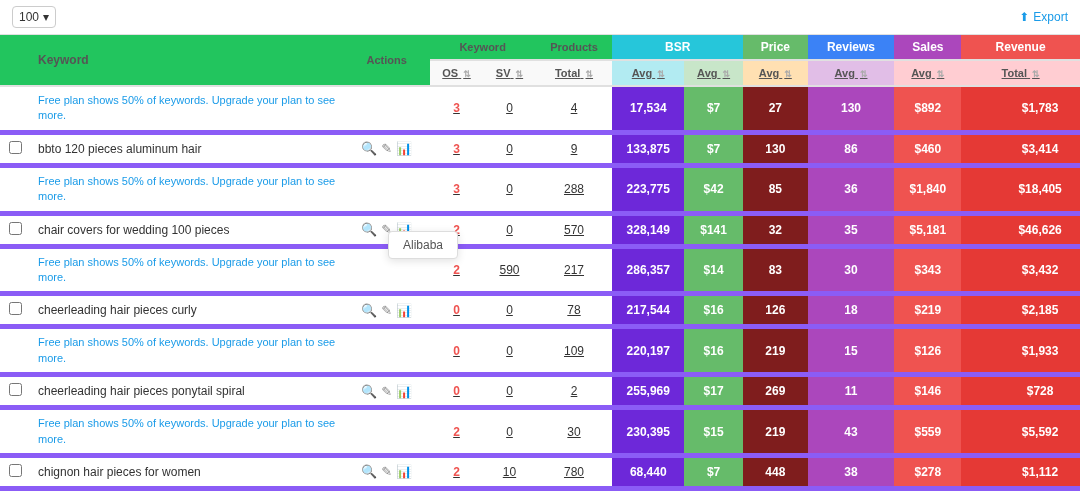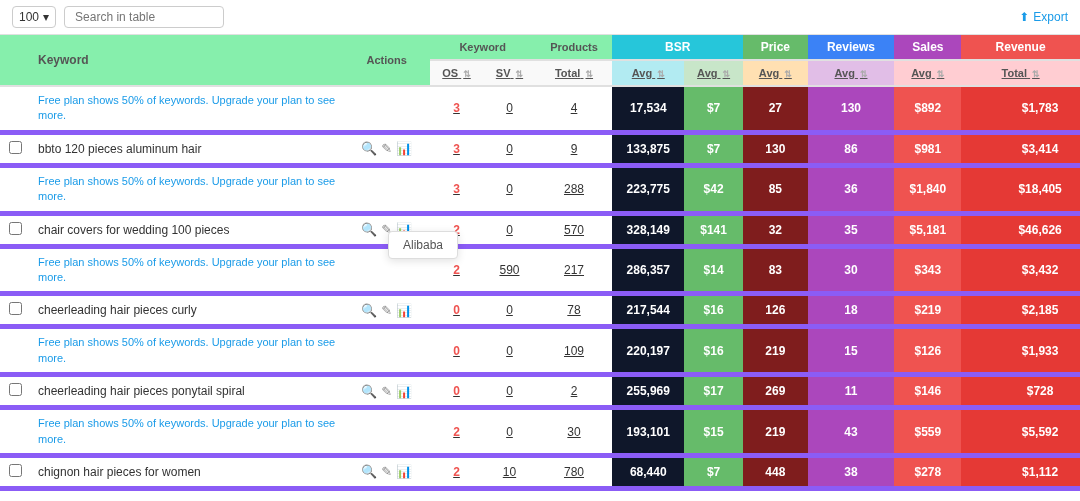--- a/index.html
+++ b/index.html
@@ -2,38 +2,38 @@
 <html><head>
   <meta charset="utf-8">
   <style>
     * { box-sizing: border-box; margin: 0; padding: 0; }
     body { font-family: Arial, sans-serif; font-size: 12px; background: #fff; color: #333; overflow-x: hidden; }
 
     .top-bar {
       display: flex; align-items: center; justify-content: space-between;
       padding: 6px 12px; border-bottom: 1px solid #e0e0e0; background: #fff;
     }
-    .top-bar-left { display: flex; align-items: flex-start; gap: 8px; }
+    .top-bar-left { display: flex; align-items: flex-start; gap: 21px; }
     .select-box {
       border: 1px solid #ccc; border-radius: 4px; padding: 3px 6px;
       font-size: 12px; display: flex; align-items: center; gap: 4px; cursor: pointer;
     }
     .search-box {
       border: 1px solid #ccc; border-radius: 4px; padding: 3px 10px;
       font-size: 12px; width: 160px; color: #999;
     }
     .export-btn {
       color: #1a9be8; font-size: 12px; cursor: pointer; display: flex; align-items: center; gap: 4px;
     }
 
     .table-wrap { overflow-x: auto; }
     table { width: 100%; border-collapse: collapse; }
 
     thead tr { border-bottom: 2px solid #e0e0e0; }
-    thead th { padding: 6px 8px; font-size: 11px; font-weight: 600; text-align: center; background: #86efac; color: #555; white-space: nowrap; }
+    thead th { padding: 6px 8px; font-size: 11px; font-weight: 600; text-align: center; background: #22c55e; color: #555; white-space: nowrap; }
     thead th.left { text-align: left; }
 
     .col-group-header { color: #fff; font-weight: 700; font-size: 12px; text-align: center; padding: 5px 12px; }
     .col-bsr { background: #26c6da; }
     .col-price { background: #66bb6a; }
     .col-reviews { background: #3b82f6; }
     .col-sales { background: #ab47bc; }
     .col-revenue { background: #ef5350; }
 
     tbody tr { border-bottom: 5px solid #8b5cf6; }
@@ -42,21 +42,21 @@
     .keyword-col { max-width: 260px; }
     .keyword-link { color: #1a9be8; cursor: pointer; font-size: 11px; line-height: 1.4; }
     .keyword-text { color: #333; }
 
     .actions-col { text-align: center; white-space: nowrap; }
     .action-icon { display: inline-block; cursor: pointer; color: #888; font-size: 13px; margin: 0 2px; }
 
     .num-col { text-align: center; text-decoration: underline; }
 
     .colored-cell { text-align: center; font-weight: 600; color: #fff; font-size: 12px; }
-    .cell-bsr { background: #0f172a; }
+    .cell-bsr { background: #6d28d9; }
     .cell-price { background: #66bb6a; }
     .cell-reviews { background: #7f1d1d; }
     .cell-sales { background: #ab47bc; }
     .cell-revenue-avg { background: #ef5350; }
     .cell-revenue-total { background: #e53935; padding-left: 47px; }
 
     .checkbox-cell { width: 30px; text-align: center; }
 
     .subheader th { background: #f9f9f9; border-bottom: 1px solid #e0e0e0; }
 
@@ -71,21 +71,20 @@
   </style>
 </head>
 <body>
 
 <div class="top-bar">
   <div class="top-bar-left">
     <div class="select-box">
       <span>100</span>
       <span>▾</span>
     </div>
-    <input class="search-box" type="text" placeholder="Search in table" style="">
   </div>
   <div class="export-btn">
     <span>⬆</span>
     <span>Export</span>
   </div>
 </div>
 
 <div class="table-wrap" style="position:relative;">
 
   <div class="tooltip-box">
@@ -185,21 +184,21 @@
           <td class="checkbox-cell"><input type="checkbox" style=""></td>
           <td class="keyword-col"><span class="keyword-text">bbto 120 pieces aluminum hair</span></td>
           <td class="actions-col"><span class="action-icon">🔍</span><span class="action-icon">✎</span><span class="action-icon">📊</span></td>
           <td class="num-col"><span style="color:#ef5350;font-weight:600;">3</span></td>
           <td class="num-col"><span>0</span></td>
           <td class="num-col"><span>9</span></td>
           <td class="colored-cell cell-bsr"><span>133,875</span></td>
           <td class="colored-cell cell-price"><span>$7</span></td>
           <td class="colored-cell cell-reviews"><span>130</span></td>
           <td class="colored-cell cell-sales"><span>86</span></td>
-          <td class="colored-cell cell-revenue-avg"><span>$981</span></td>
+          <td class="colored-cell cell-revenue-avg"><span>$460</span></td>
           <td class="colored-cell cell-revenue-total"><span>$3,414</span></td>
         </tr>
         <tr>
           <td class="checkbox-cell"></td>
           <td class="keyword-col"><span class="keyword-link">Free plan shows 50% of keywords. Upgrade your plan to see more.</span></td>
           <td class="actions-col"></td>
           <td class="num-col"><span style="color:#ef5350;font-weight:600;">3</span></td>
           <td class="num-col"><span>0</span></td>
           <td class="num-col"><span>288</span></td>
           <td class="colored-cell cell-bsr"><span>223,775</span></td>
@@ -279,21 +278,21 @@
           <td class="colored-cell cell-revenue-avg"><span>$146</span></td>
           <td class="colored-cell cell-revenue-total"><span>$728</span></td>
         </tr>
         <tr>
           <td class="checkbox-cell"></td>
           <td class="keyword-col"><span class="keyword-link">Free plan shows 50% of keywords. Upgrade your plan to see more.</span></td>
           <td class="actions-col"></td>
           <td class="num-col"><span style="color:#ef5350;font-weight:600;">2</span></td>
           <td class="num-col"><span>0</span></td>
           <td class="num-col"><span>30</span></td>
-          <td class="colored-cell cell-bsr"><span>193,101</span></td>
+          <td class="colored-cell cell-bsr"><span>230,395</span></td>
           <td class="colored-cell cell-price"><span>$15</span></td>
           <td class="colored-cell cell-reviews"><span>219</span></td>
           <td class="colored-cell cell-sales"><span>43</span></td>
           <td class="colored-cell cell-revenue-avg"><span>$559</span></td>
           <td class="colored-cell cell-revenue-total"><span>$5,592</span></td>
         </tr>
         <tr>
           <td class="checkbox-cell"><input type="checkbox" style=""></td>
           <td class="keyword-col"><span class="keyword-text">chignon hair pieces for women</span></td>
           <td class="actions-col"><span class="action-icon">🔍</span><span class="action-icon">✎</span><span class="action-icon">📊</span></td>

